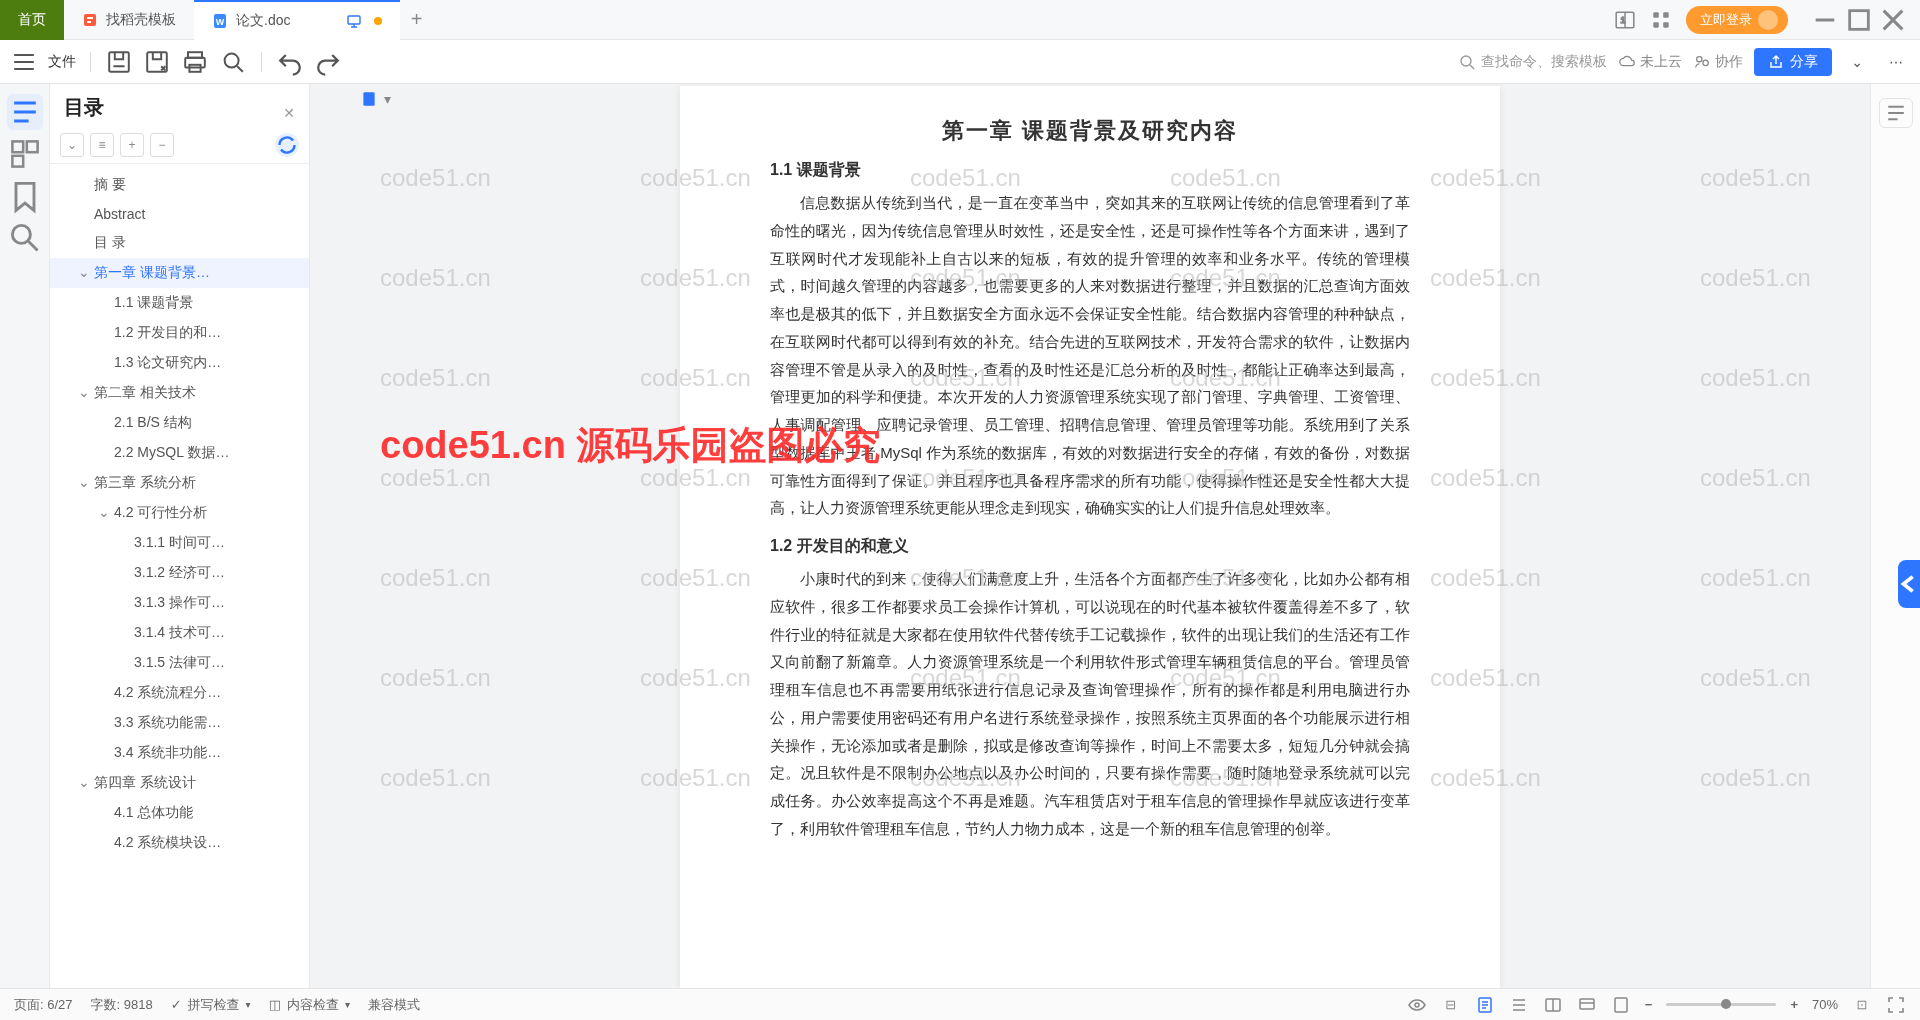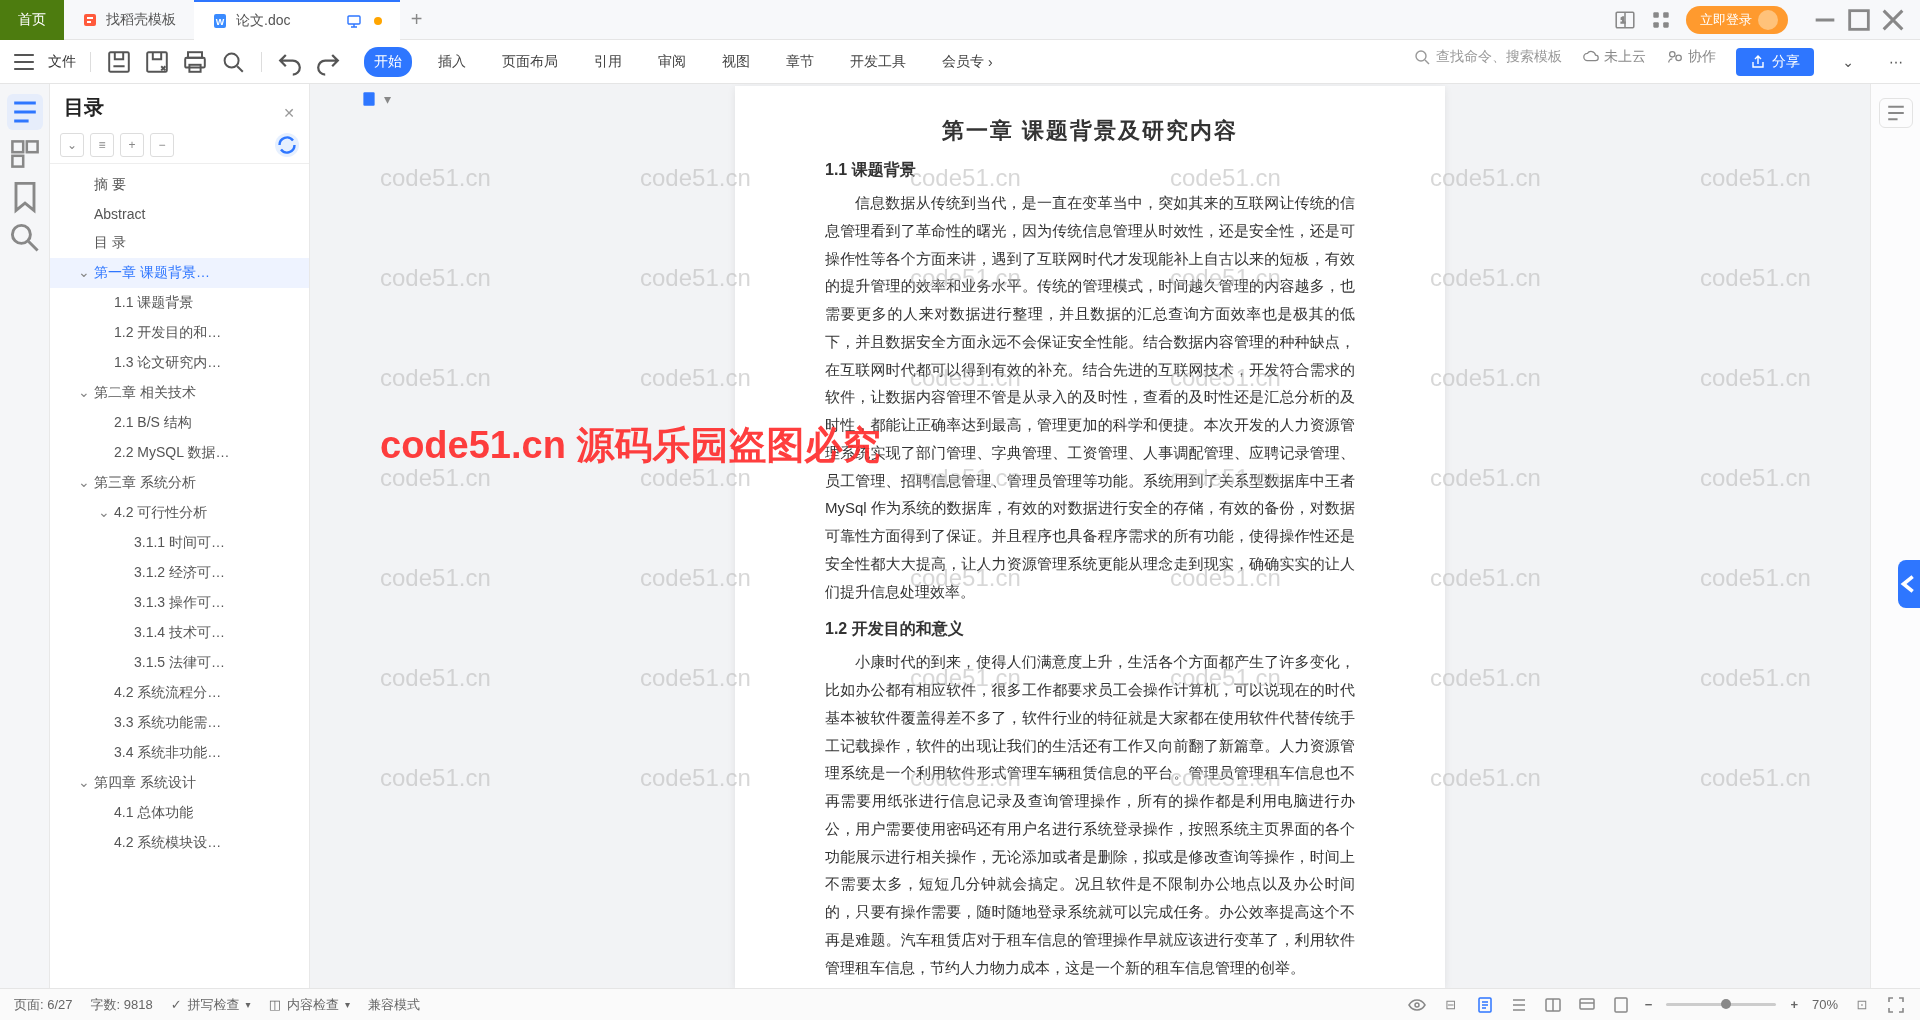--- a/index.html
+++ b/index.html
@@ -18,21 +18,21 @@
 .win-btns{display:flex;gap:4px;margin-left:8px}
 .win-btn{width:30px;height:28px;display:flex;align-items:center;justify-content:center;color:#888;cursor:pointer}
 .menubar{height:44px;display:flex;align-items:center;border-bottom:1px solid #e5e5e5;padding:0 10px;gap:4px}
 .mb-left{display:flex;align-items:center;gap:10px}
 .mb-ico{width:28px;height:28px;display:flex;align-items:center;justify-content:center;color:#555;cursor:pointer;border-radius:4px}
 .mb-sep{width:1px;height:20px;background:#ddd;margin:0 4px}
 .ribbon{display:flex;align-items:center;gap:16px;margin-left:18px}
 .ribbon-item{padding:6px 10px;color:#444;cursor:pointer;border-radius:14px}
 .ribbon-item.active{background:#2e76ff;color:#fff}
 .ribbon-item.member{display:flex;align-items:center;gap:4px}
-.mb-right{margin-left:auto;display:flex;align-items:flex-start;gap:20px}
+.mb-right{margin-left:auto;display:flex;align-items:center;gap:11px}
 .search-cmd{color:#999;cursor:pointer;display:flex;align-items:center;gap:6px}
 .cloud{color:#888;display:flex;align-items:center;gap:4px;cursor:pointer}
 .share-btn{background:#2e76ff;color:#fff;padding:5px 14px;border-radius:4px;cursor:pointer;display:flex;align-items:center;gap:6px}
 .workspace{display:flex;height:calc(100% - 40px - 44px - 32px)}
 .rail{width:50px;background:#f5f6f8;border-right:1px solid #e8e8e8;display:flex;flex-direction:column;align-items:center;padding-top:10px;gap:6px}
 .rail-btn{width:36px;height:36px;display:flex;align-items:center;justify-content:center;color:#888;cursor:pointer;border-radius:6px}
 .rail-btn.active{background:#e6edfb;color:#2e76ff}
 .outline-panel{width:260px;border-right:1px solid #e8e8e8;display:flex;flex-direction:column;background:#fff}
 .op-head{display:flex;align-items:flex-end;padding:10px 14px 6px}
 .op-title{font-size:20px;font-weight:600;color:#222}
@@ -43,21 +43,21 @@
 .toc{flex:1;overflow-y:auto;padding:6px 0}
 .toc-item{padding:6px 14px;cursor:pointer;color:#555;white-space:nowrap;overflow:hidden;text-overflow:ellipsis;display:flex;gap:4px}
 .toc-item.d1{padding-left:28px}
 .toc-item.d2{padding-left:48px}
 .toc-item.d3{padding-left:68px}
 .toc-item.sel{background:#eef3ff;color:#2e76ff}
 .toc-item .chev{width:12px;display:inline-block;color:#888}
 .doc-area{flex:1;background:#f2f3f5;overflow:auto;position:relative;display:flex;justify-content:center}
 .doc-head-strip{position:absolute;top:0;left:0;right:0;height:30px;display:flex;align-items:center;padding-left:50px;gap:6px}
 .doc-head-strip .hico{color:#2e76ff}
-.page{width:710px;background:#fff;margin-top:2px;padding:30px 90px 40px;box-shadow:0 2px 8px rgba(0,0,0,0.08)}
+.page{width:820px;background:#fff;margin-top:2px;padding:30px 90px 40px;box-shadow:0 2px 8px rgba(0,0,0,0.08)}
 .page h1{text-align:center;font-size:22px;font-weight:600;margin-bottom:14px;letter-spacing:2px}
 .page h2{font-size:16px;font-weight:600;margin:14px 0 8px}
 .page p{font-size:15px;line-height:1.85;text-indent:2em;color:#333;text-align:justify}
 .wm-overlay{position:absolute;inset:0;pointer-events:none}
 .wm{position:absolute;color:#b8b8b8;font-size:24px;opacity:.55;white-space:nowrap}
 .wm.red{color:#ff2a2a;font-size:38px;font-weight:600;opacity:.9}
 .right-rail{width:50px;border-left:1px solid #e8e8e8;background:#fcfcfd;display:flex;flex-direction:column;align-items:center;padding-top:14px;gap:10px}
 .right-toggle{width:34px;height:30px;border:1px solid #e3e3e3;border-radius:6px;display:flex;align-items:center;justify-content:center;color:#888;cursor:pointer}
 .flyout{position:absolute;right:0;top:560px;width:22px;height:48px;background:#2e76ff;border-radius:8px 0 0 8px;display:flex;align-items:center;justify-content:center;color:#fff;cursor:pointer}
 .statusbar{height:32px;border-top:1px solid #e5e5e5;display:flex;align-items:center;padding:0 14px;font-size:13px;color:#666;gap:18px;background:#fafafa}
@@ -178,34 +178,20 @@
         <svg viewBox="0 0 20 20" fill="none" stroke="currentColor" stroke-width="1.6">
           <path d="M7 5L3 9l4 4M3 9h9a5 5 0 010 10"></path>
         </svg>
       </span>
     <span class="mb-ico">
         <svg viewBox="0 0 20 20" fill="none" stroke="currentColor" stroke-width="1.6">
           <path d="M13 5l4 4-4 4M17 9H8a5 5 0 000 10"></path>
         </svg>
       </span>
   </div>
-  <div class="ribbon" id="ribbon">
-      <div class="ribbon-item active">开始</div>
-      <div class="ribbon-item">插入</div>
-      <div class="ribbon-item">页面布局</div>
-      <div class="ribbon-item">引用</div>
-      <div class="ribbon-item">审阅</div>
-      <div class="ribbon-item">视图</div>
-      <div class="ribbon-item">章节</div>
-      <div class="ribbon-item">开发工具</div>
-      <div class="ribbon-item member">
-        <span>会员专</span>
-        <span>›</span>
-      </div>
-    </div>
   <div class="mb-right">
     <div class="search-cmd">
       <span style="width:16px;height:16px"><svg viewBox="0 0 16 16" fill="none" stroke="currentColor" stroke-width="1.4">
             <circle cx="7" cy="7" r="5"></circle>
             <path d="M11 11l4 4"></path>
           </svg></span>
       <span>查找命令、搜索模板</span>
     </div>
     <div class="cloud">
       <span style="width:18px;height:18px"><svg viewBox="0 0 20 20" fill="none" stroke="currentColor" stroke-width="1.4">

